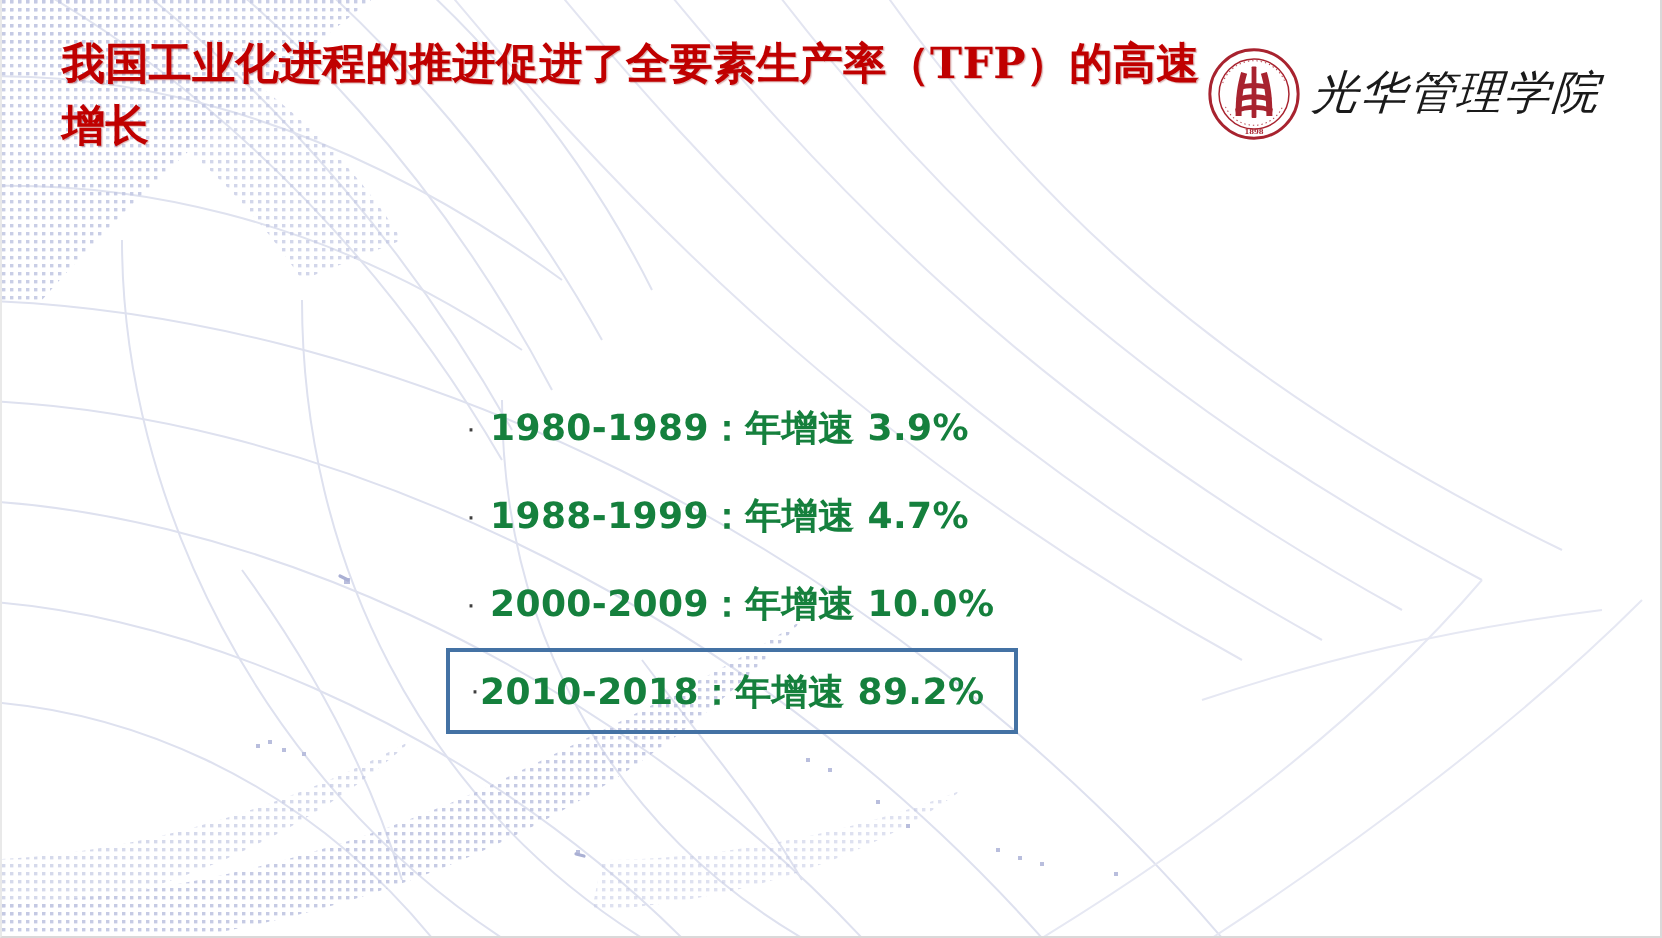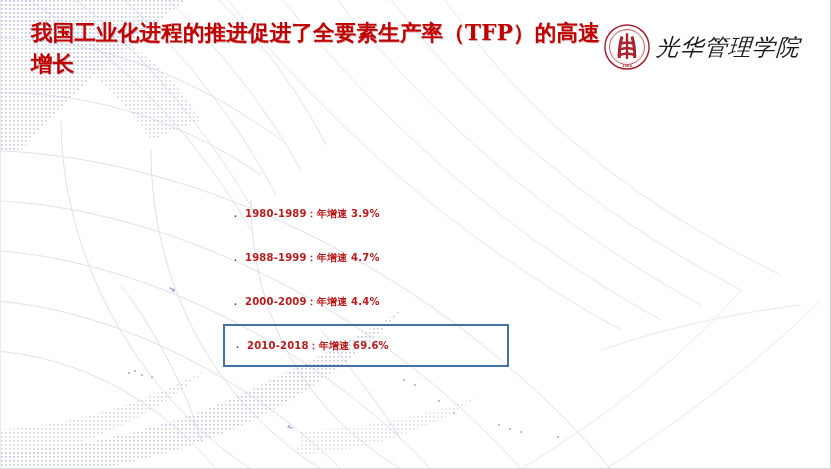--- a/index.html
+++ b/index.html
@@ -106,23 +106,23 @@
   .bullet-row .bullet-dot {
     display: inline-block;
     width: 12px;
     font-size: 15px;
     color: #3f3f3f;
     line-height: 1;
     text-align: left;
   }
   .bullet-text {
     font-family: "DejaVu Sans", "Liberation Sans", sans-serif;
-    font-size: 10px;
+    font-size: 18px;
     font-weight: bold;
-    color: #b91c1c;
+    color: #15803d;
     letter-spacing: 0.2px;
     white-space: nowrap;
   }
   .bullet-row.boxed {
     border: 2px solid #4472a4;
     padding-left: 10px;
     padding-right: 18px;
     width: 286px;
     height: 43px;
     margin-left: -10px;
@@ -282,23 +282,23 @@
       <span class="bullet-text">1980-1989：年增速 3.9%</span>
     </div>
 
     <div class="bullet-row">
       <span class="bullet-dot">·</span>
       <span class="bullet-text">1988-1999：年增速 4.7%</span>
     </div>
 
     <div class="bullet-row">
       <span class="bullet-dot">·</span>
-      <span class="bullet-text">2000-2009：年增速 4.4%</span>
+      <span class="bullet-text">2000-2009：年增速 10.0%</span>
     </div>
 
     <div class="bullet-row boxed">
       <span class="bullet-dot">·</span>
-      <span class="bullet-text">2010-2018：年增速 69.6%</span>
+      <span class="bullet-text">2010-2018：年增速 89.2%</span>
     </div>
 
   </div>
 
 </div>
 
 </body></html>

